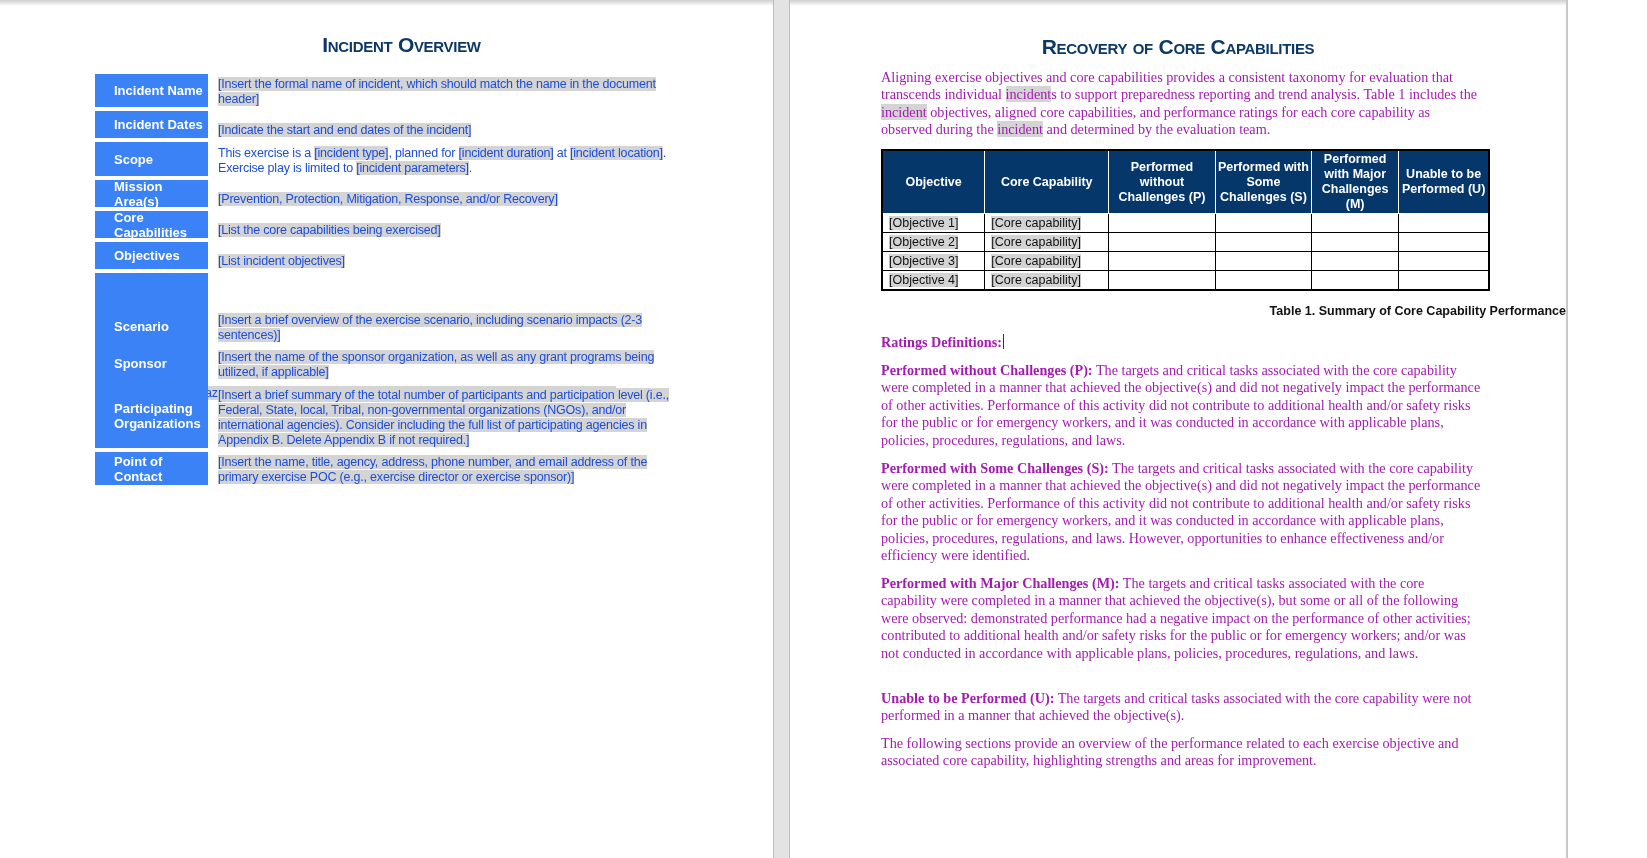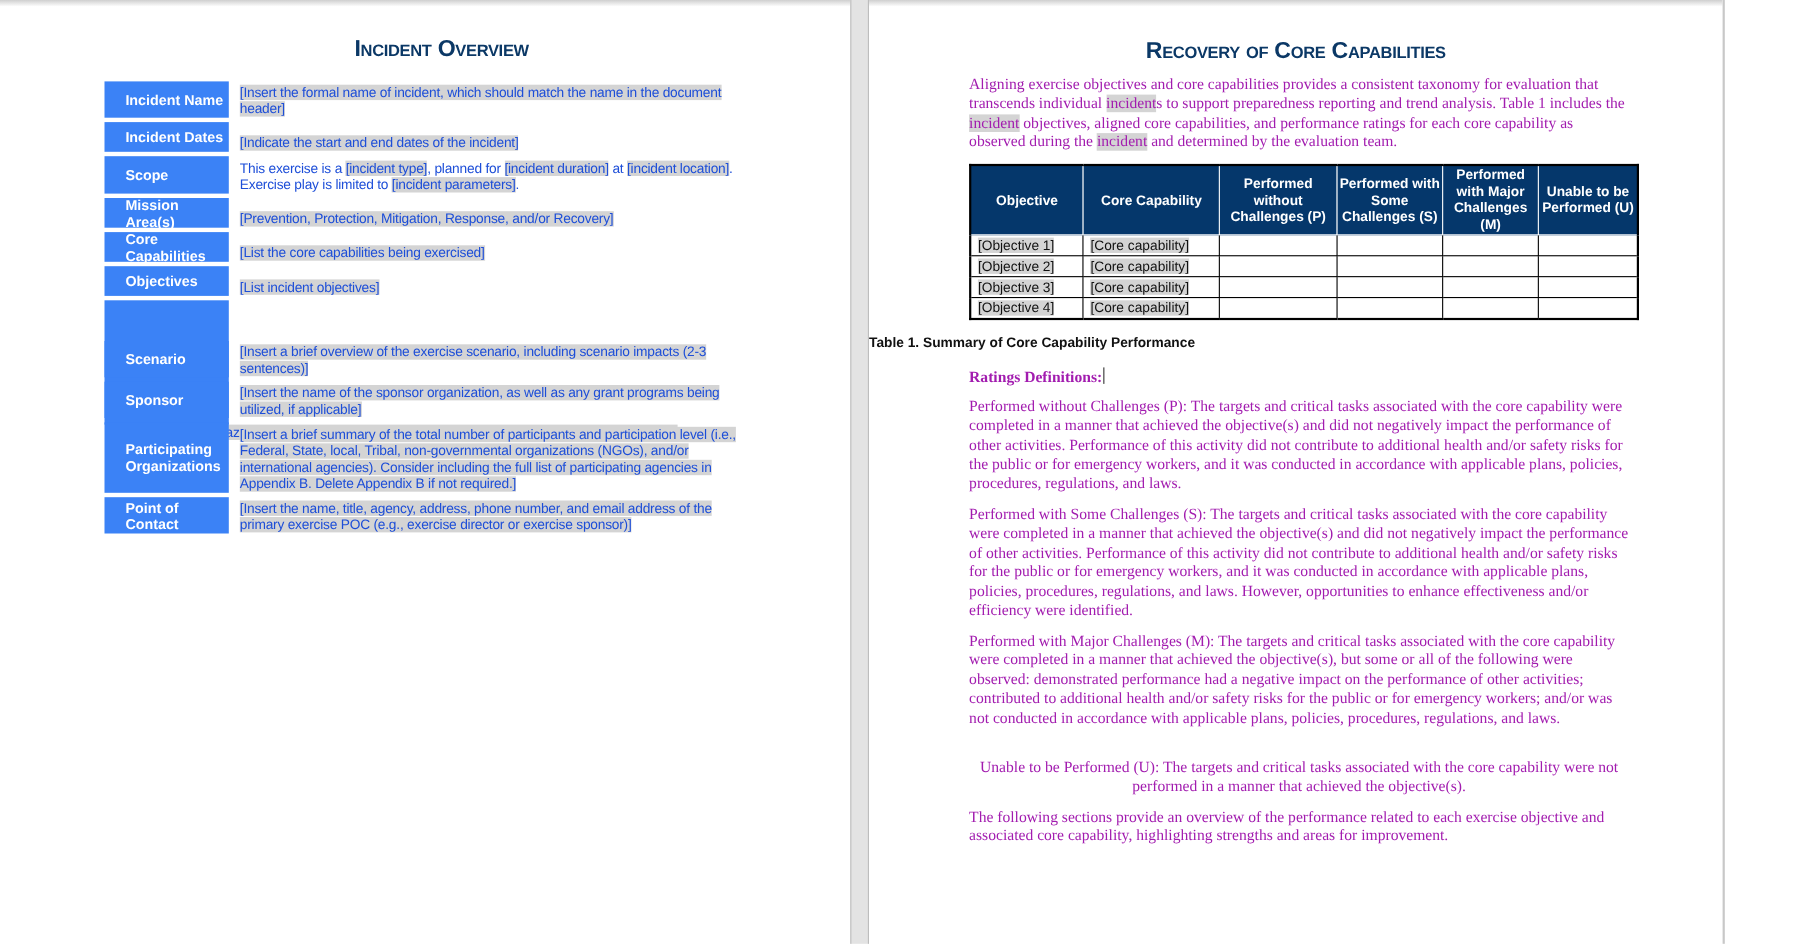--- a/index.html
+++ b/index.html
@@ -46,21 +46,21 @@
   }
   .ov-value {
     padding-left: 10px; font-size: 12.5px; color: #1d4ed8; line-height: 15px;
     display: flex; align-items: flex-end; letter-spacing: -0.2px;
   }
   .hl { background: #d4d4d4; }
   .para {
     position: absolute; left: 91px; width: 600px; font-family: "Liberation Serif", serif;
     font-size: 14.2px; line-height: 17.4px; color: #a21caf;
   }
-  .para b { font-weight: normal; margin-top: 20px; }
+  .para b { font-weight: bold; margin-top: 20px; }
 
   
   .cap-table {
     position: absolute; left: 91px; top: 149px; width: 609px; border-collapse: collapse;
     font-family: "Liberation Sans", sans-serif;
   }
   .cap-table th {
     background: #05376b; color: #fff; font-size: 12.5px; font-weight: bold; line-height: 15px;
     border: 1px solid #ffffff; border-top: 2px solid #000; padding: 1px 2px; height: 59px;
     text-align: center; vertical-align: middle;
@@ -69,21 +69,21 @@
   .cap-table th:last-child { border-right: 2px solid #000; }
   .cap-table td {
     border: 1px solid #000; font-size: 12.5px; height: 18px; padding: 0 6px; line-height: 15px;
     color: #111; white-space: nowrap;
   }
   .cap-table tr td:first-child { border-left: 2px solid #000; }
   .cap-table tr td:last-child { border-right: 2px solid #000; }
   .cap-table tr:last-child td { border-bottom: 2px solid #000; }
 
   .caption {
-    position: absolute; left: 0; width: 776px; top: 304px; text-align: left;
+    position: absolute; left: 0; width: 776px; top: 304px; text-align: right;
     font-size: 12.5px; font-weight: bold; color: #111; padding-left: 0px;
   }
   .caret { display: inline-block; width: 1px; height: 15px; background: #333; vertical-align: -2px; margin-left: 1px; }
 </style>
 </head>
 <body>
 
 <div class="page" id="page-left">
   <div class="topshade"></div>
   <div class="sc-title" id="left-title">Incident Overview</div>
@@ -210,17 +210,17 @@
         </tr>
       </tbody>
   </table>
   <div class="caption">Table 1. Summary of Core Capability Performance</div>
 
   <div class="para" style="top:334px; font-weight:bold;"><span>Ratings Definitions:</span><span class="caret"></span></div>
 
   <div class="para" id="def0" style="top:362px;"><b>Performed without Challenges (P):</b><span> The targets and critical tasks associated with the core capability were completed in a manner that achieved the objective(s) and did not negatively impact the performance of other activities. Performance of this activity did not contribute to additional health and/or safety risks for the public or for emergency workers, and it was conducted in accordance with applicable plans, policies, procedures, regulations, and laws.</span></div>
   <div class="para" id="def1" style="top:460px;"><b>Performed with Some Challenges (S):</b><span> The targets and critical tasks associated with the core capability were completed in a manner that achieved the objective(s) and did not negatively impact the performance of other activities. Performance of this activity did not contribute to additional health and/or safety risks for the public or for emergency workers, and it was conducted in accordance with applicable plans, policies, procedures, regulations, and laws. However, opportunities to enhance effectiveness and/or efficiency were identified.</span></div>
   <div class="para" id="def2" style="top:575px;"><b>Performed with Major Challenges (M):</b><span> The targets and critical tasks associated with the core capability were completed in a manner that achieved the objective(s), but some or all of the following were observed: demonstrated performance had a negative impact on the performance of other activities; contributed to additional health and/or safety risks for the public or for emergency workers; and/or was not conducted in accordance with applicable plans, policies, procedures, regulations, and laws.</span></div>
-  <div class="para" id="def3" style="top:690px;text-align:center;"><b>Unable to be Performed (U):</b><span> The targets and critical tasks associated with the core capability were not performed in a manner that achieved the objective(s).</span></div>
+  <div class="para" id="def3" style="top:690px;"><b>Unable to be Performed (U):</b><span> The targets and critical tasks associated with the core capability were not performed in a manner that achieved the objective(s).</span></div>
   <div class="para" style="top:735px;">The following sections provide an overview of the performance related to each exercise objective and associated core capability, highlighting strengths and areas for improvement.</div>
 </div>
 
 <div class="rightstrip"></div>
 
 </body></html>

